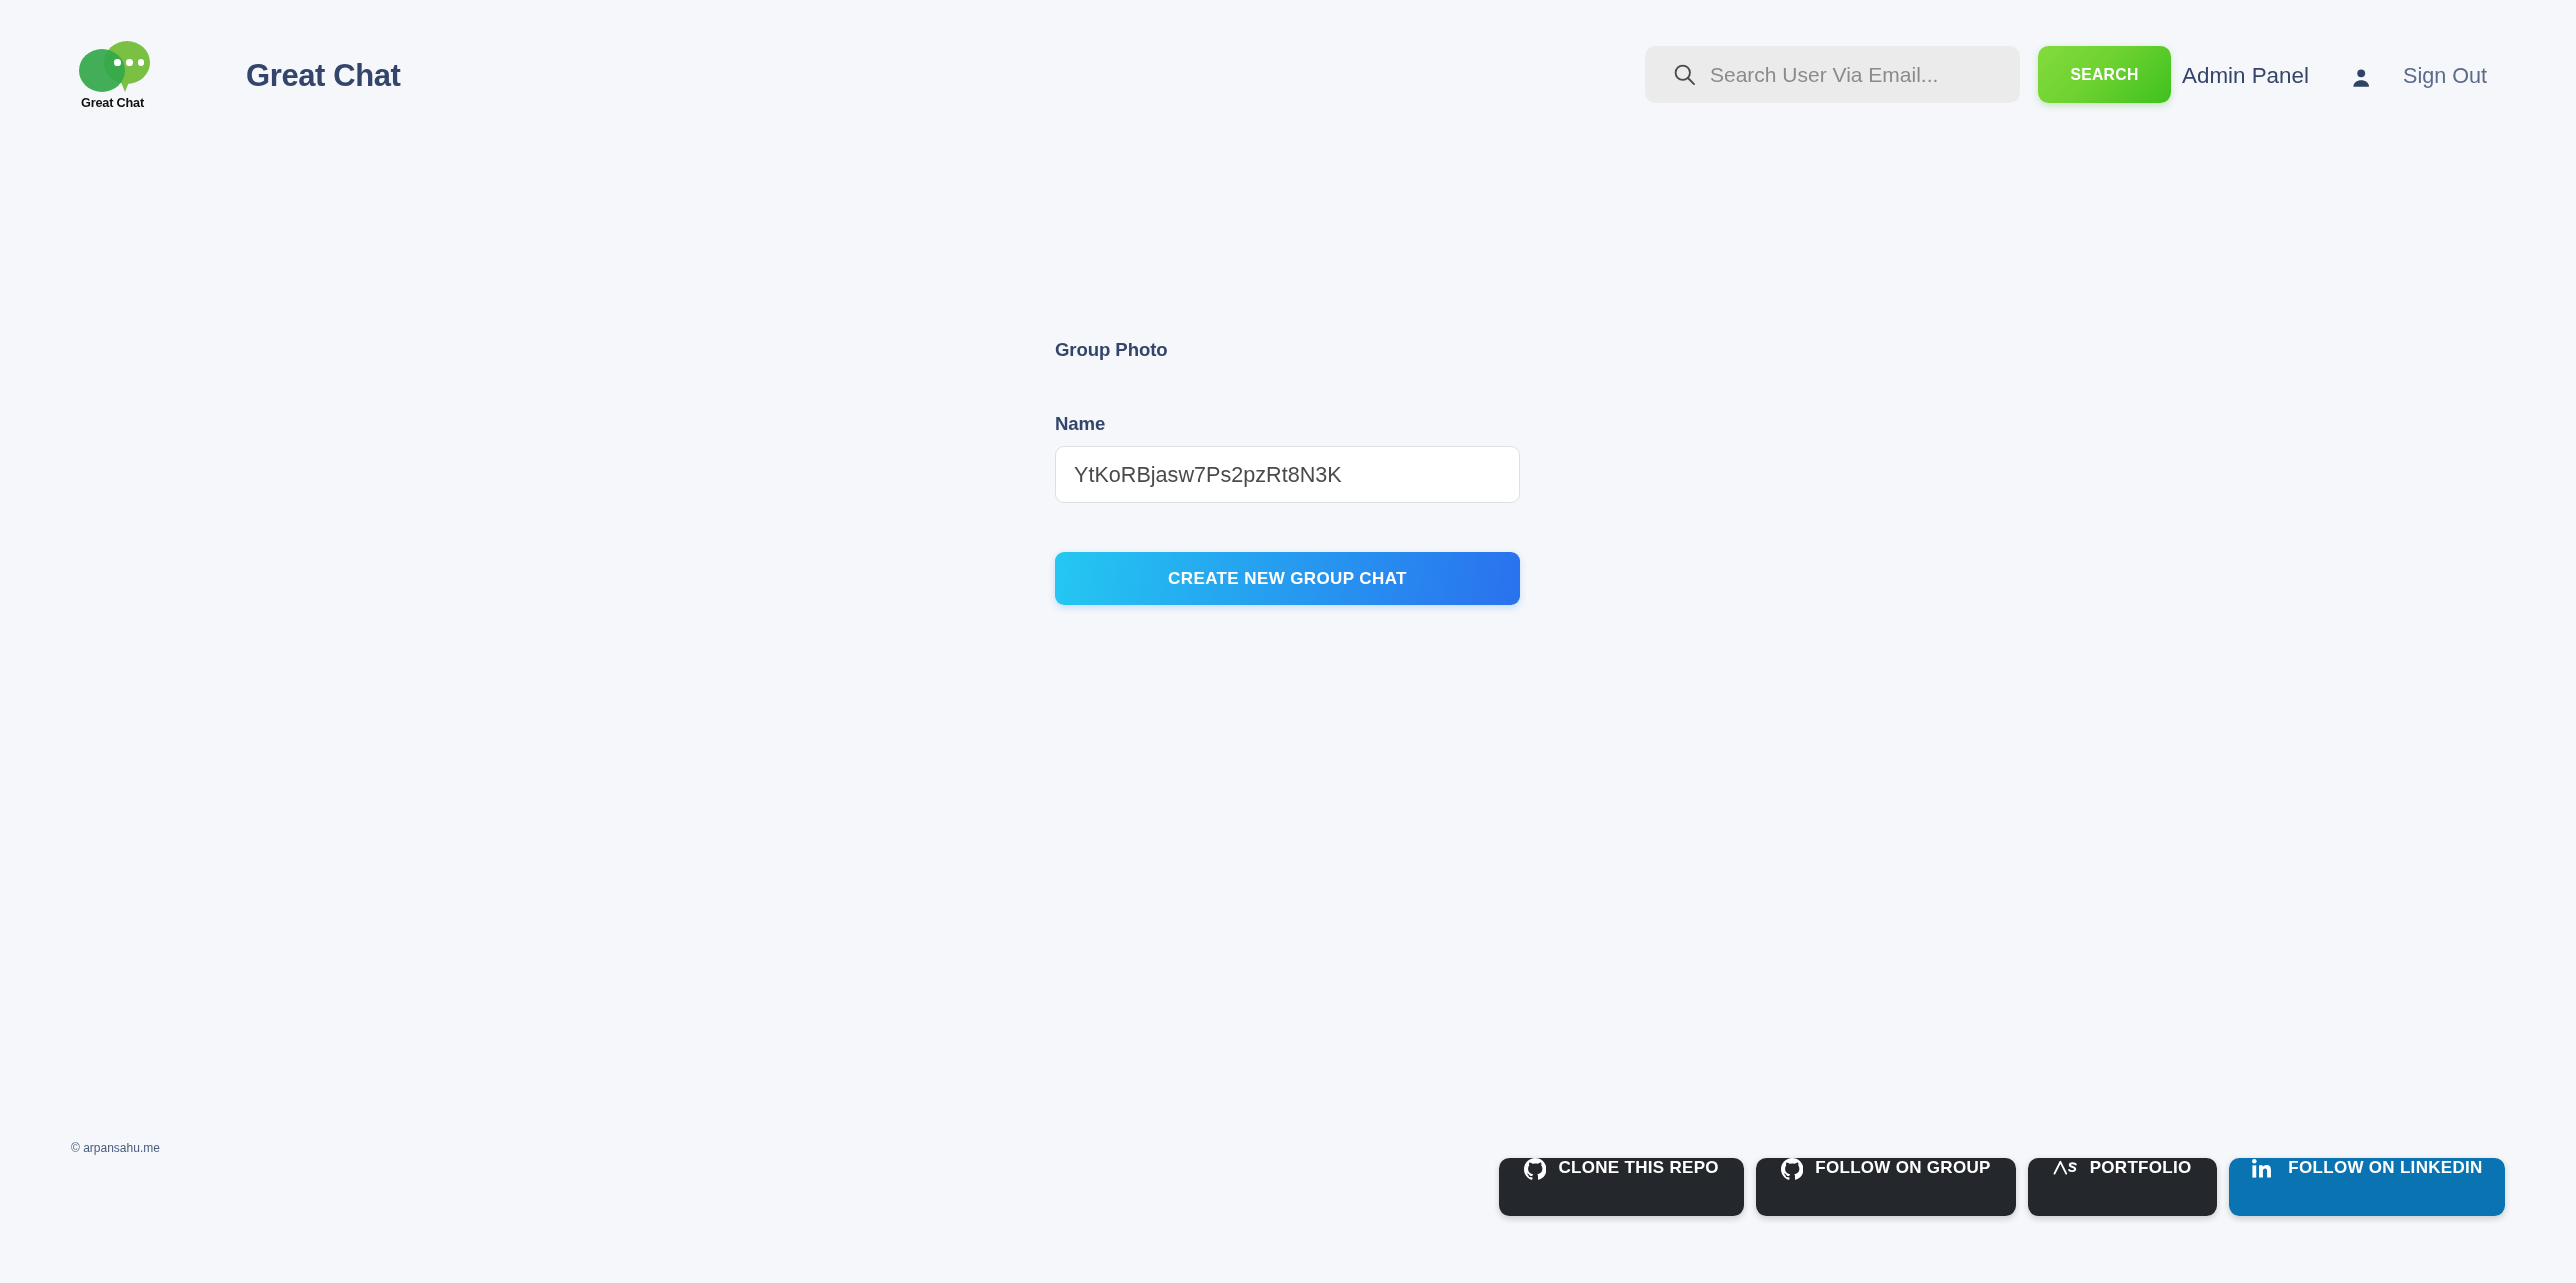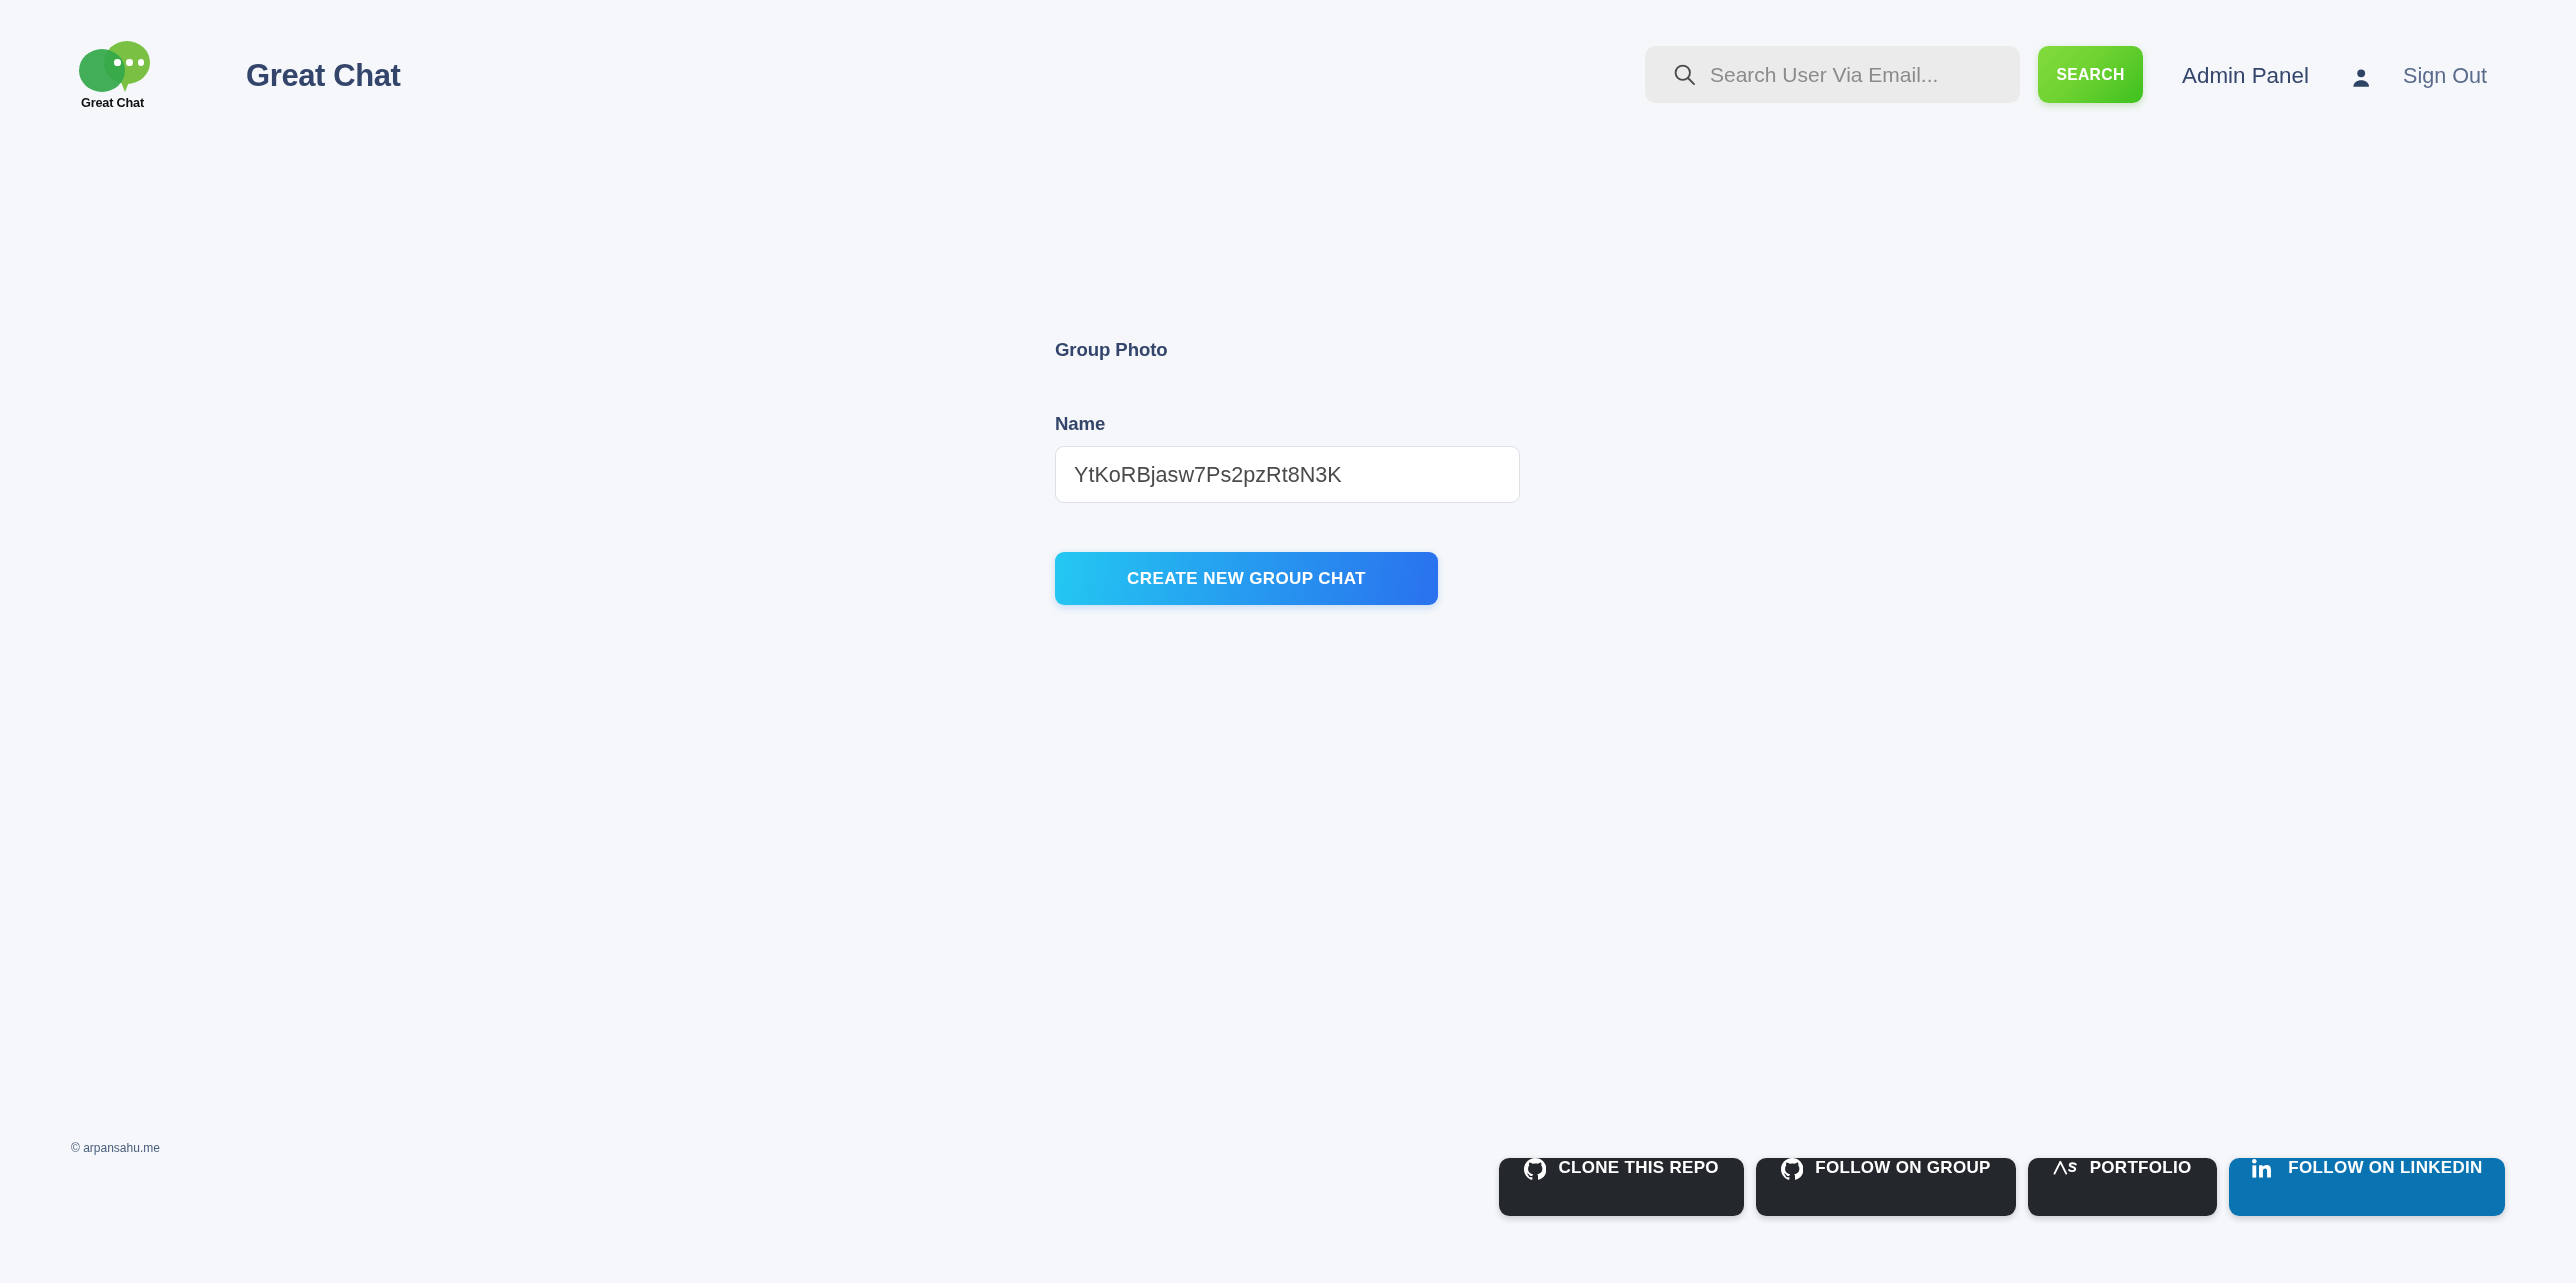--- a/index.html
+++ b/index.html
@@ -117,21 +117,21 @@
     color: #4c4c4c;
     width: 298px;
     height: 30px;
   }
   .search-input::placeholder { color: #8b8b8b; }
 
   .search-btn {
     position: absolute;
     left: 2038px;
     top: 46px;
-    width: 105px;
+    width: 133px;
     height: 57px;
     border: none;
     border-radius: 10.4px;
     background: linear-gradient(135deg, #84db3d 0%, #6ed231 45%, #3ec11f 100%);
     color: #ffffff;
     font-family: "Liberation Sans", sans-serif;
     font-size: 15.7px;
     font-weight: 700;
     letter-spacing: 0.3px;
     cursor: pointer;
@@ -219,21 +219,21 @@
     padding: 0 18px;
     font-family: "Liberation Sans", sans-serif;
     font-size: 21.6px;
     color: #4a4a4a;
     outline: none;
   }
 
   .spacer-btn { height: 49px; }
 
   .create-btn {
-    width: 383px;
+    width: 465px;
     height: 53px;
     border: none;
     border-radius: 9px;
     background: linear-gradient(100deg, #24c8f2 0%, #25a8f0 35%, #2a71ee 100%);
     color: #ffffff;
     font-family: "Liberation Sans", sans-serif;
     font-size: 17px;
     font-weight: 700;
     letter-spacing: 0.4px;
     cursor: pointer;

